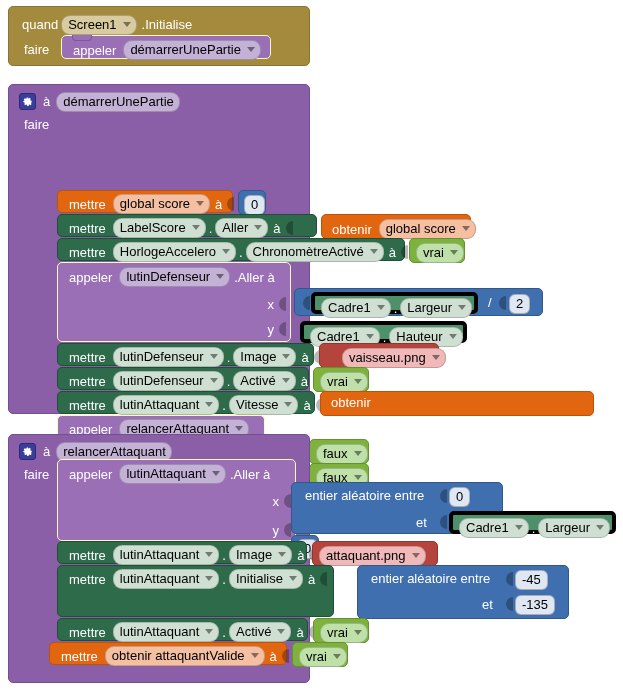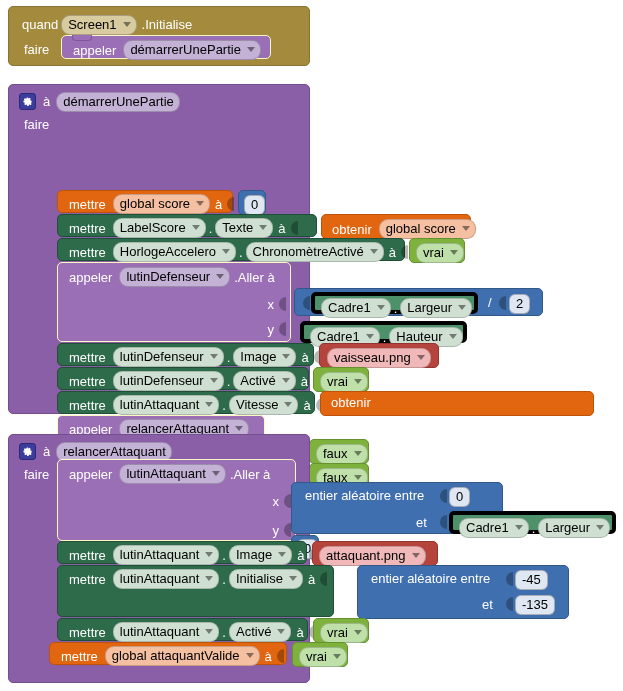--- a/index.html
+++ b/index.html
@@ -125,21 +125,21 @@
 
     <div class="blk c-set" style="left:48px;top:129px;width:260px;height:23px;">
       <div class="row" style="position:absolute;left:8px;top:3px;">
         <span class="lbl">mettre</span>
         <span class="fld" style="margin-left:4px;">
           <span>LabelScore</span>
           <i class="car"></i>
         </span>
         <span class="lbl" style="padding:0 3px;">.</span>
         <span class="fld">
-          <span>Texte</span>
+          <span>Aller</span>
           <i class="car"></i>
         </span>
         <span class="lbl" style="padding-left:5px;">à</span>
         <span class="sock">
             <i></i>
           </span>
       </div>
       <div class="blk c-var" style="left:263px;top:-1px;width:150px;height:25px;">
         <div class="row" style="position:absolute;left:7px;top:4px;">
           <span class="lbl">obtenir</span>
@@ -248,21 +248,21 @@
         <span class="fld">
           <span>Image</span>
           <i class="car"></i>
         </span>
         <span class="lbl" style="padding-left:5px;">à</span>
         <span class="sock">
             <i></i>
           </span>
       </div>
       <div class="blk c-text" style="left:261px;top:-1px;width:120px;height:25px;">
-        <span class="fld red-light" style="position:absolute;left:7px;top:4px;">
+        <span class="fld red-light" style="position:absolute;left:22px;top:4px;">
           <span>vaisseau.png</span>
           <i class="car"></i>
         </span>
       </div>
     </div>
 
     <div class="blk c-set" style="left:48px;top:282px;width:252px;height:23px;">
       <div class="row" style="position:absolute;left:8px;top:3px;">
         <span class="lbl">mettre</span>
         <span class="fld" style="margin-left:4px;">
@@ -517,21 +517,21 @@
           <span>vrai</span>
           <i class="car"></i>
         </span>
       </div>
     </div>
 
     <div class="blk c-var" style="left:40px;top:207px;width:238px;height:23px;">
       <div class="row" style="position:absolute;left:8px;top:3px;">
         <span class="lbl">mettre</span>
         <span class="fld orange" style="margin-left:4px;">
-          <span>global attaquantValide</span>
+          <span>obtenir attaquantValide</span>
           <i class="car"></i>
         </span>
         <span class="lbl" style="padding-left:5px;">à</span>
         <span class="sock">
             <i></i>
           </span>
       </div>
       <div class="blk c-logic" style="left:242px;top:-1px;width:56px;height:25px;">
         <span class="fld green-light" style="position:absolute;left:6px;top:4px;">
           <span>vrai</span>

